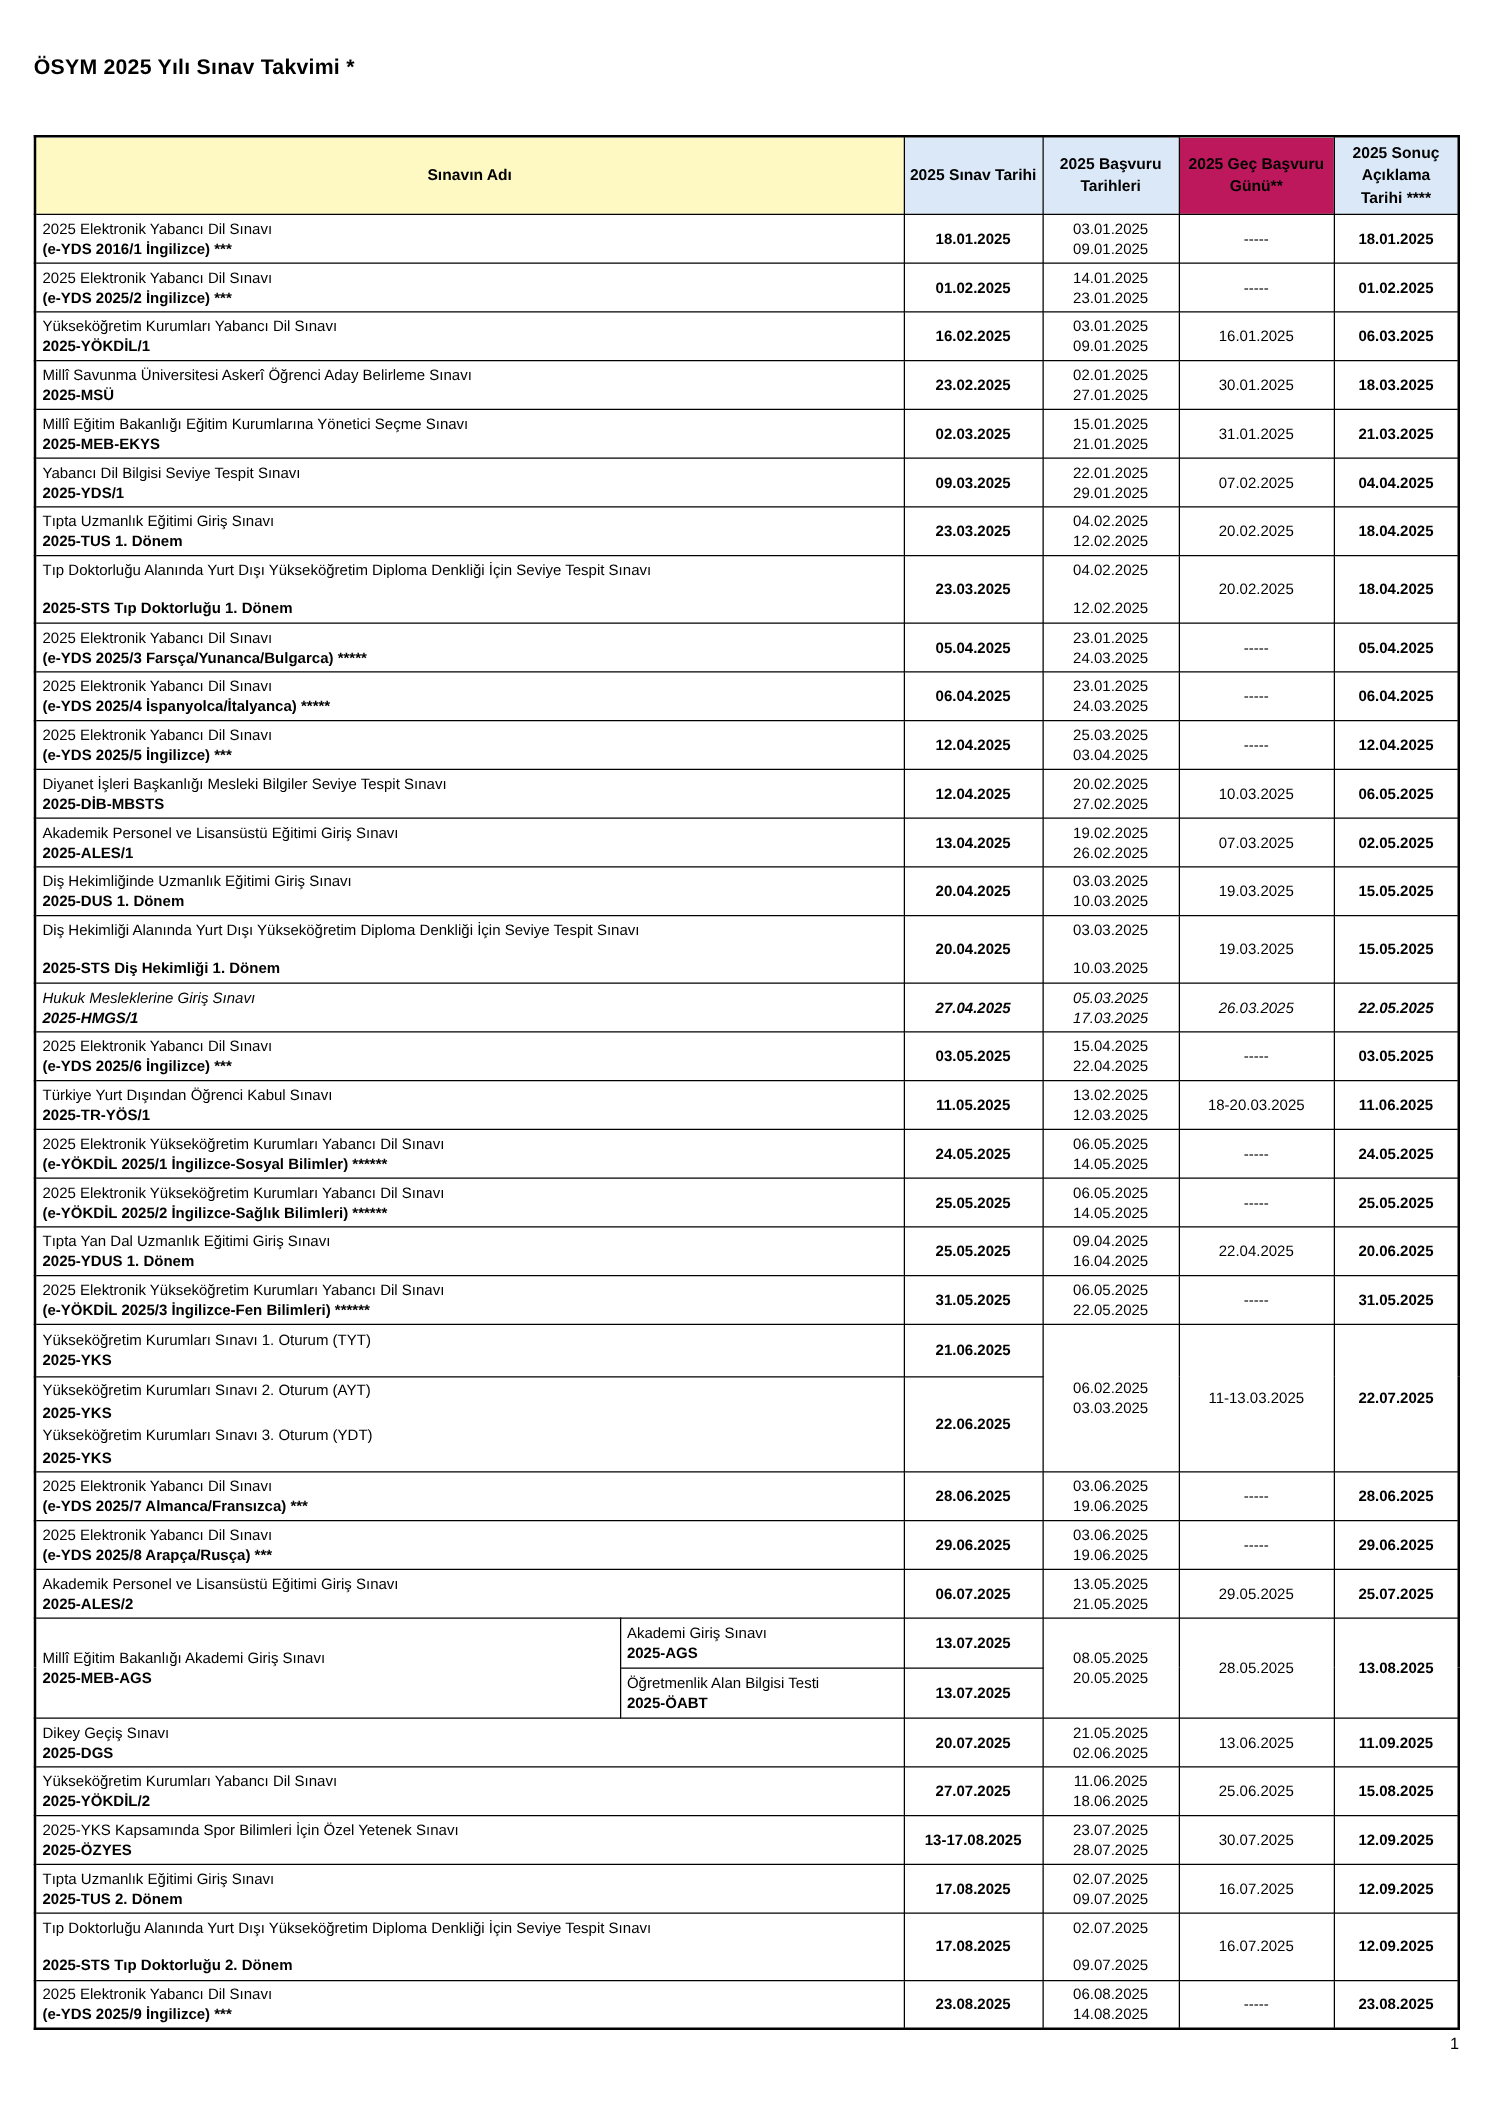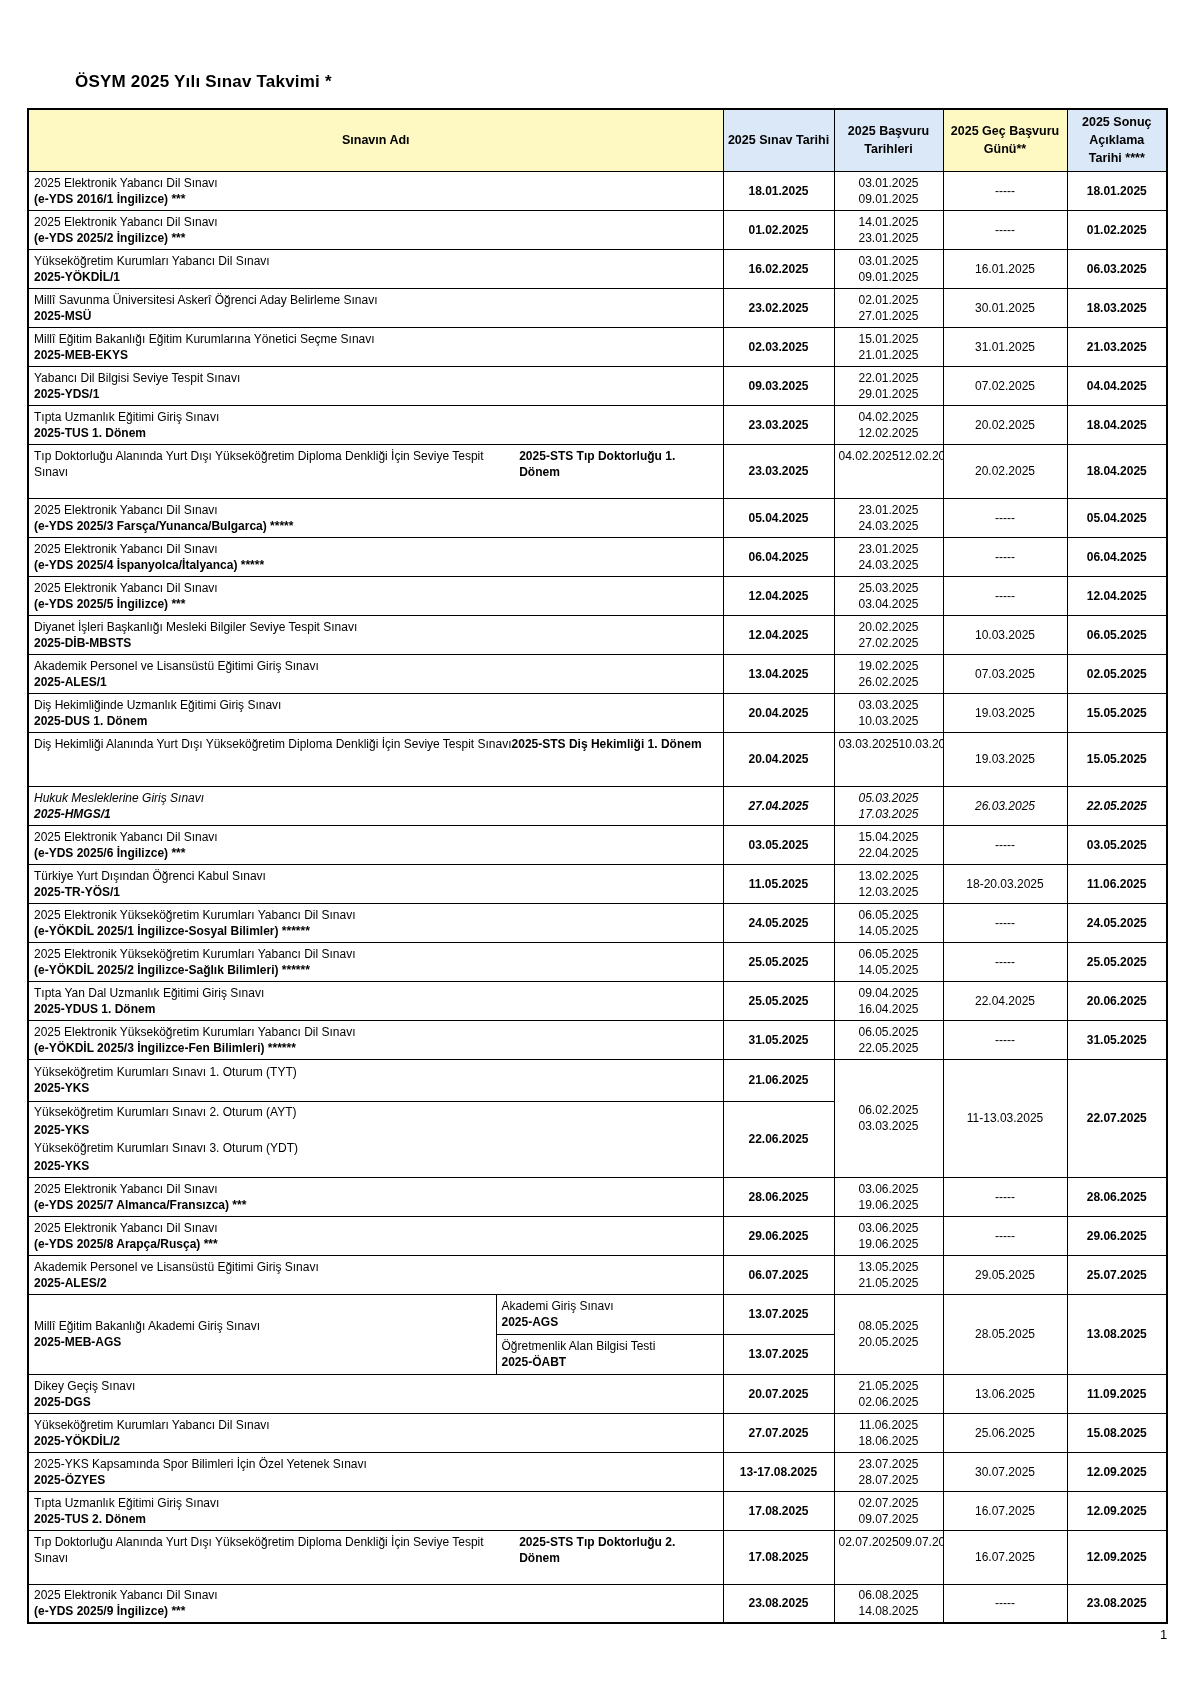--- a/index.html
+++ b/index.html
@@ -2,22 +2,22 @@
 <html><head>
 <meta charset="utf-8">
 <style>
   html,body{margin:0;padding:0}
   body{
     width:1200px;height:1697px;position:relative;
     background:#ffffff;color:#000;
     font-family:"Liberation Sans",sans-serif;
   }
   .title{
-    position:absolute;left:27px;top:72px;
-    font-size:17px;font-weight:bold;letter-spacing:.2px;margin-left:48px;
+    position:absolute;left:27px;top:44px;
+    font-size:17px;font-weight:bold;letter-spacing:.2px;
   }
   table.cal{
     position:absolute;left:27px;top:108px;width:1139px;
     border-collapse:collapse;table-layout:fixed;
     border:2px solid #000;
   }
   th,td{
     border:1px solid #000;box-sizing:border-box;
     padding:1px 4px;font-size:12px;vertical-align:middle;
     overflow:hidden;
@@ -25,21 +25,21 @@
   thead th{
     font-weight:bold;text-align:center;font-size:12.5px;
     height:62px;line-height:1.45;
   }
   td.name{text-align:left;padding-left:5px}
   .nl,.al{line-height:16px}
   .nl4{line-height:18px}
   .b{font-weight:bold}
   .c{text-align:center}
   .wrap{display:block}
-  .wrap.spread{display:flex;flex-direction:row;justify-content:flex-start;min-height:46px}
+  .wrap.spread{display:flex;flex-direction:column;justify-content:space-between;min-height:46px}
   .pagenum{
     position:absolute;left:1160px;top:1627px;
     font-size:13px;
   }
 </style>
 </head>
 <body>
 
 <div class="title">ÖSYM 2025 Yılı Sınav Takvimi *</div>
 
@@ -50,21 +50,21 @@
       <col style="width:111px">
     <col style="width:109px">
       <col style="width:124px">
       <col style="width:100px">
   </colgroup>
   <thead>
     <tr>
       <th colspan="2" style="background: #fef9c3;">Sınavın Adı</th>
       <th style="background: rgb(219, 232, 247);">2025 Sınav Tarihi</th>
       <th style="background: rgb(219, 232, 247);">2025 Başvuru Tarihleri</th>
-      <th style="background: #fef9c3;">2025 Geç Başvuru Günü**</th>
+      <th style="background: #be185d;">2025 Geç Başvuru Günü**</th>
       <th style="background: rgb(219, 232, 247);">2025 Sonuç Açıklama Tarihi ****</th>
     </tr>
   </thead>
   <tbody>
       <tr style="height: 39px;">
         <td class="name" colspan="2">
           <div class="wrap">
             <div class="nl">2025 Elektronik Yabancı Dil Sınavı</div>
             <div class="nl b">(e-YDS 2016/1 İngilizce) ***</div>
           </div>

